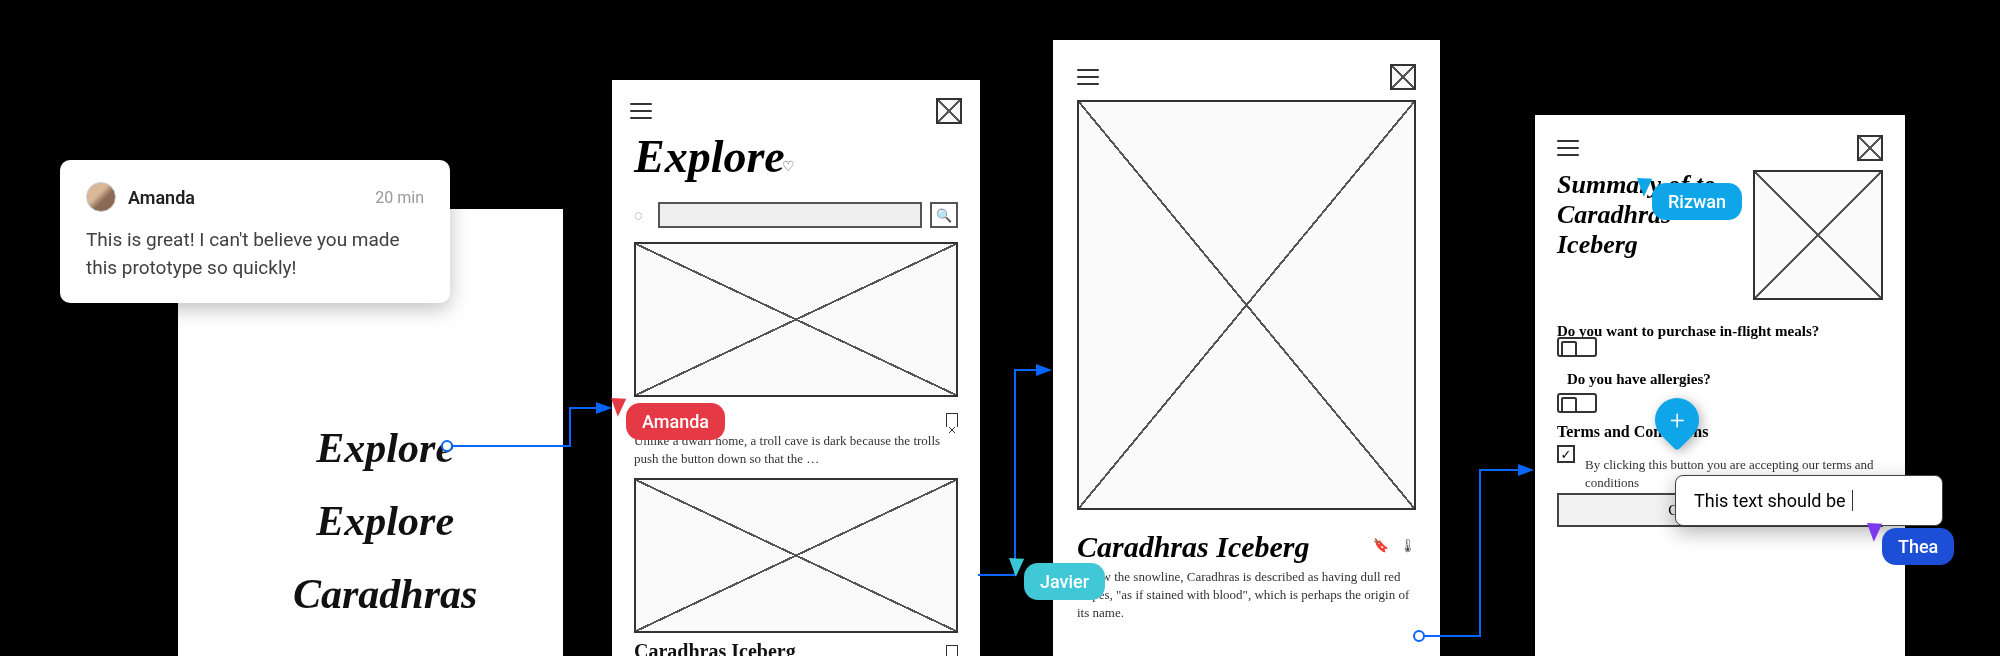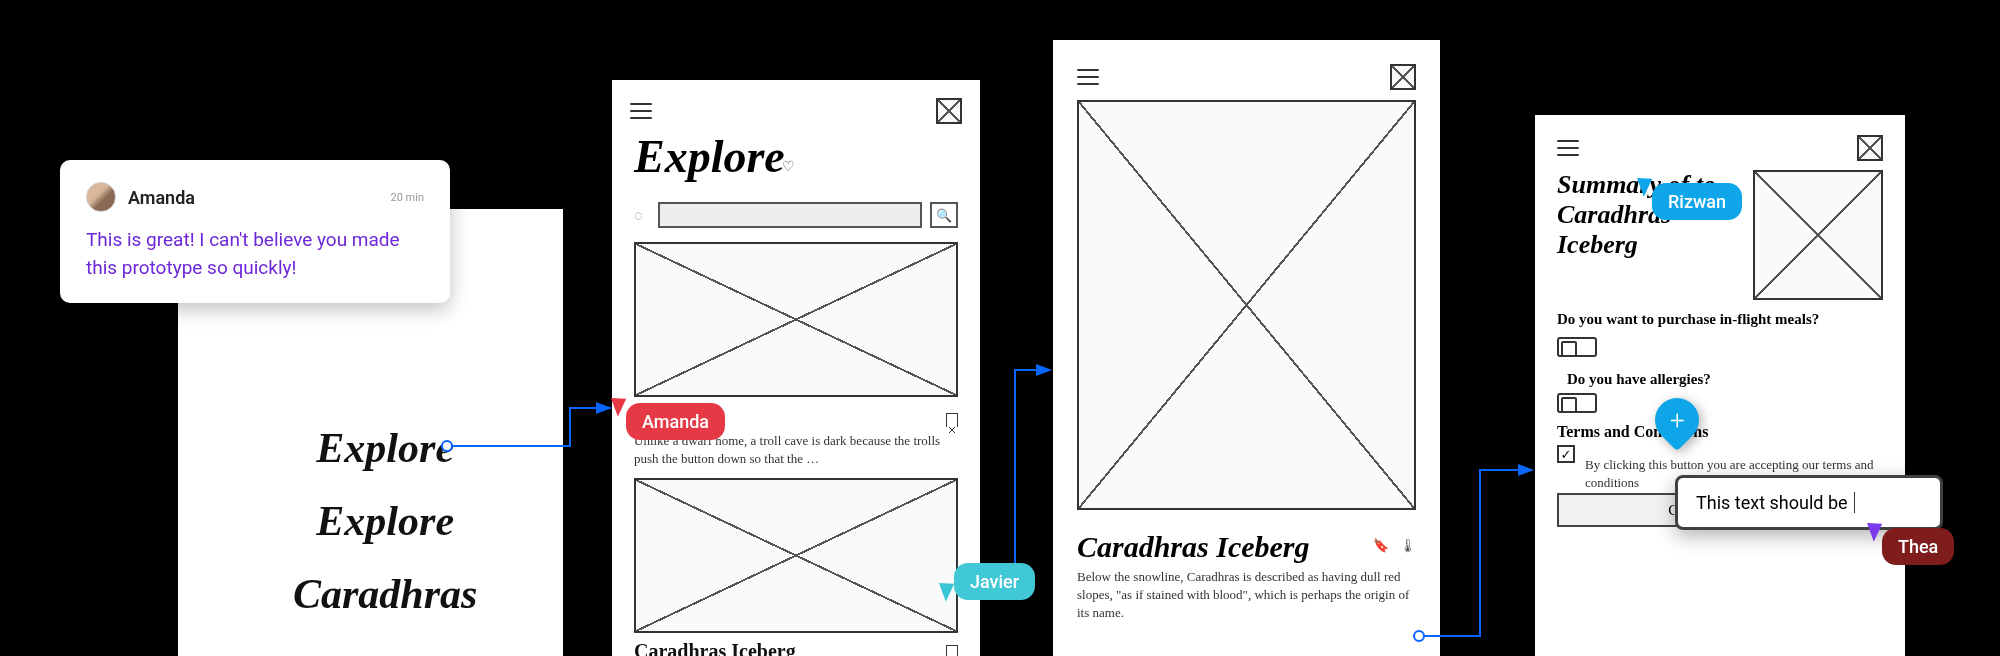--- a/index.html
+++ b/index.html
@@ -29,22 +29,22 @@
     align-items: center;
     margin-bottom: 14px;
   }
   .avatar {
     width: 30px; height: 30px; border-radius: 50%;
     background: linear-gradient(135deg,#d9b89a 40%,#8a6a55 60%);
     margin-right: 12px;
     border: 1px solid #ccc;
   }
   .comment-author { font-weight: 600; font-size: 18px; flex: 1; color:#222; }
-  .comment-time { font-size: 11px; color: #999; }
-  .comment-body { font-size: 19px; color: #6d28d9; line-height: 1.45; }
+  .comment-time { font-size: 16px; color: #999; }
+  .comment-body { font-size: 19px; color: #404040; line-height: 1.45; }
 
   
   .frame {
     position: absolute;
     background: #fff;
     box-shadow: 0 8px 30px rgba(0,0,0,.3);
   }
   .frame1 { left: 178px; top: 209px; width: 385px; height: 447px; }
   .frame2 { left: 612px; top: 80px;  width: 368px; height: 576px; }
   .frame3 { left: 1053px; top: 40px; width: 387px; height: 616px; }
@@ -110,21 +110,21 @@
   .f3-img { position:absolute; left:24px; top:60px; right:24px; height:410px;}
   .f3-title { position:absolute; left:24px; top:490px; font-family:"Brush Script MT",cursive; font-size:30px; font-style:italic; font-weight:600;}
   .f3-icons { position:absolute; right:24px; top:498px; display:flex; gap:10px; font-size:13px; color:#444;}
   .f3-desc { position:absolute; left:24px; top:528px; right:24px; font-family:"Bradley Hand",cursive; font-size:13px; color:#333; line-height:1.4;}
   .book-btn { position:absolute; left:24px; bottom:18px; right:24px; height:36px; border:2px solid #444; background:#f2f2f2; display:flex; align-items:center; justify-content:center; font-family:"Bradley Hand",cursive; font-size:15px;}
 
   
   .f4-top { position:absolute; left:22px; top:20px; right:22px; display:flex; justify-content:space-between; align-items:center;}
   .f4-title { position:absolute; left:22px; top:55px; width:180px; font-family:"Brush Script MT",cursive; font-size:26px; font-style:italic; line-height:1.15; font-weight:600;}
   .f4-img { position:absolute; right:22px; top:55px; width:130px; height:130px;}
-  .q1 { position:absolute; left:22px; top:196px; font-family:"Bradley Hand",cursive; font-size:15px; font-weight:700;}
+  .q1 { position:absolute; left:22px; top:208px; font-family:"Bradley Hand",cursive; font-size:15px; font-weight:700;}
   .toggle { width:40px; height:20px; border:2px solid #333; border-radius:3px; position:relative;}
   .toggle::after { content:""; position:absolute; left:2px; top:2px; width:12px; height:12px; border:2px solid #333; border-radius:2px;}
   .tog1 { position:absolute; left:22px; top:222px;}
   .q2 { position:absolute; left:22px; top:256px; font-family:"Bradley Hand",cursive; font-size:15px; font-weight:700;margin-left:10px;}
   .tog2 { position:absolute; left:22px; top:278px;}
   .tc-title { position:absolute; left:22px; top:308px; font-family:"Bradley Hand",cursive; font-size:16px; font-weight:700;}
   .tc-row { position:absolute; left:22px; top:330px; right:22px; display:flex; gap:10px; align-items:flex-start;}
   .checkbox { width:18px; height:18px; border:2px solid #333; display:flex; align-items:center; justify-content:center; font-size:13px; flex-shrink:0;}
   .tc-text { font-family:"Bradley Hand",cursive; font-size:13px; color:#333; line-height:1.35;margin-top:11px;}
   .confirm-btn { position:absolute; left:22px; top:378px; right:22px; height:34px; border:2px solid #444; background:#f2f2f2; display:flex; align-items:center; justify-content:center; font-family:"Bradley Hand",cursive; font-size:15px;}
@@ -147,26 +147,26 @@
   .cursor-label {
     padding: 8px 16px;
     border-radius: 14px;
     color: #fff;
     font-size: 18px;
     font-weight: 500;
     margin-top: 8px;
   }
   .amanda-tag { left:614px; top:395px; color:#e63946;}
   .amanda-tag .cursor-label { background:#e63946;}
-  .javier-tag { left:942px; top:555px; color:#3ac6d4;align-items:flex-end;}
+  .javier-tag { left:1012px; top:555px; color:#3ac6d4;}
   .javier-tag .cursor-label { background:#40c8d6;}
   .rizwan-tag { left:1640px; top:175px; color:#0ea5e9;}
   .rizwan-tag .cursor-label { background:#0ea5e9;}
   .thea-tag { left:1870px; top:520px; color:#7c3aed;}
-  .thea-tag .cursor-label { background:#7f1d1d;}
+  .thea-tag .cursor-label { background:#1d4ed8;}
 
   
   .add-pin {
     position:absolute;
     left:1655px; top:398px;
     width:44px; height:44px;
     background:#0ea5e9;
     border-radius:50% 50% 50% 4px;
     transform: rotate(-45deg);
     display:flex; align-items:center; justify-content:center;
@@ -179,21 +179,21 @@
   .text-note {
     position:absolute;
     left:1675px; top:475px;
     width:268px;
     background:#fff;
     border-radius:8px;
     padding:14px 18px;
     font-size:18px;
     box-shadow:0 6px 20px rgba(0,0,0,.3);
     z-index:36;
-    border:3px solid #404040;
+    border:1px solid #404040;
   }
 
   
   .flow-svg { position:absolute; left:0; top:0; width:2000px; height:656px; pointer-events:none; z-index:25;}
   .node-dot {
     position:absolute; width:12px; height:12px; border:2px solid #0866ff; background:#fff; border-radius:50%; z-index:26;
   }
 
 </style>
 </head>

